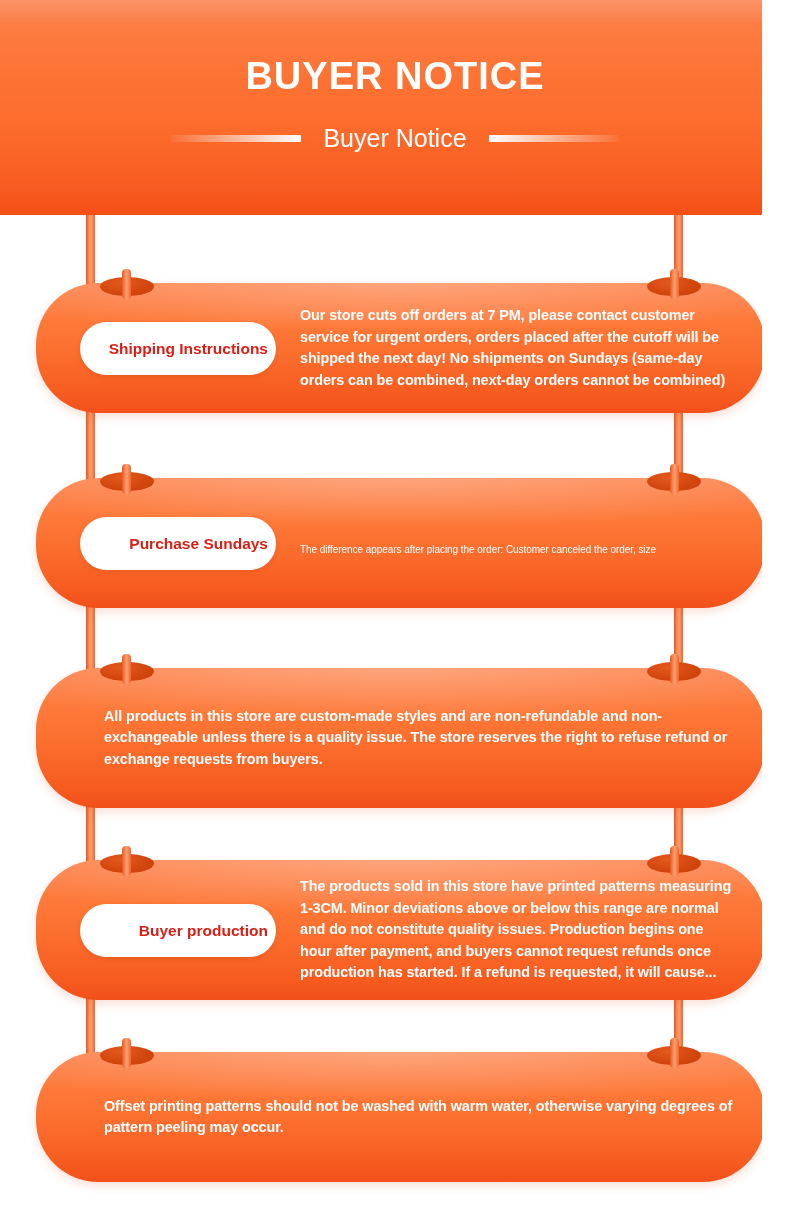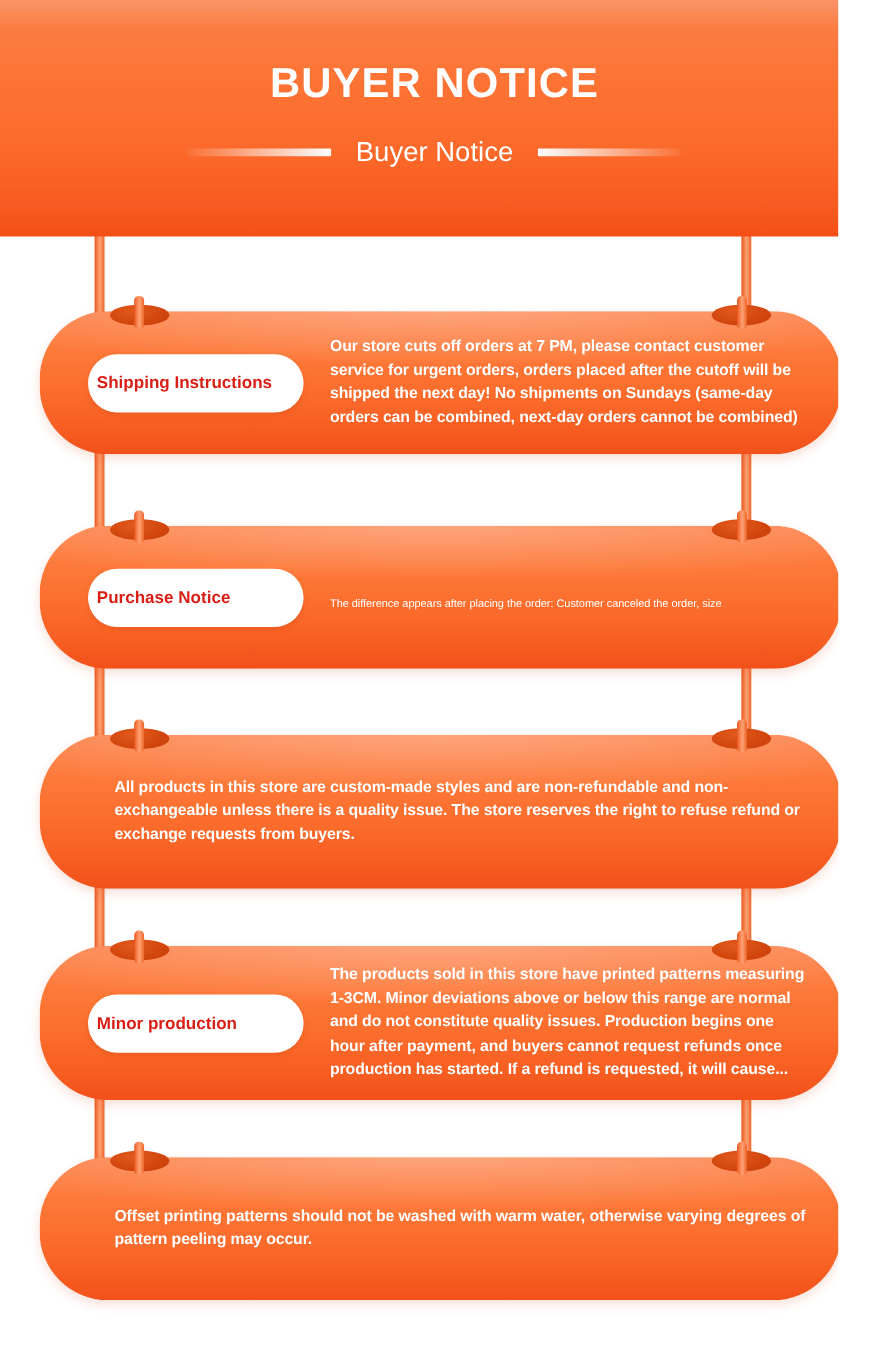--- a/index.html
+++ b/index.html
@@ -151,21 +151,21 @@
   }
 
   .pill {
     flex: 0 0 auto;
     width: 196px;
     min-height: 53px;
     background: #ffffff;
     border-radius: 34px;
     display: flex;
     align-items: center;
-    justify-content: flex-start;
+    justify-content: flex-end;
     text-align: center;
     padding: 10px 8px;
     box-shadow: 0 2px 5px rgba(180,60,15,0.22);
   }
 
   .pill-text {
     color: #d81f16;
     font-size: 15.5px;
     font-weight: bold;
     line-height: 21px;
@@ -242,21 +242,21 @@
     </div>
   </div>
 
   <div class="card" style="top:478px; height:130px;">
     <div class="rivet rivet-left"></div>
     <div class="rivet rivet-right"></div>
     <div class="rod-stub stub-left"></div>
     <div class="rod-stub stub-right"></div>
     <div class="card-inner">
       <div class="pill">
-        <span class="pill-text">Purchase Notice</span>
+        <span class="pill-text">Purchase Sundays</span>
       </div>
       <div class="card-body">
         <div class="body-note">The difference appears after placing the order: Customer canceled the order, size</div>
       </div>
     </div>
   </div>
 
   <div class="card" style="top:668px; height:140px;">
     <div class="rivet rivet-left"></div>
     <div class="rivet rivet-right"></div>
@@ -270,21 +270,21 @@
     </div>
   </div>
 
   <div class="card" style="top:860px; height:140px;">
     <div class="rivet rivet-left"></div>
     <div class="rivet rivet-right"></div>
     <div class="rod-stub stub-left"></div>
     <div class="rod-stub stub-right"></div>
     <div class="card-inner">
       <div class="pill">
-        <span class="pill-text">Minor production</span>
+        <span class="pill-text">Buyer production</span>
       </div>
       <div class="card-body">
         <div class="body-main">The products sold in this store have printed patterns measuring 1-3CM. Minor deviations above or below this range are normal and do not constitute quality issues. Production begins one hour after payment, and buyers cannot request refunds once production has started. If a refund is requested, it will cause...</div>
 
       </div>
     </div>
   </div>
 
   <div class="card" style="top:1052px; height:130px;">
     <div class="rivet rivet-left"></div>

